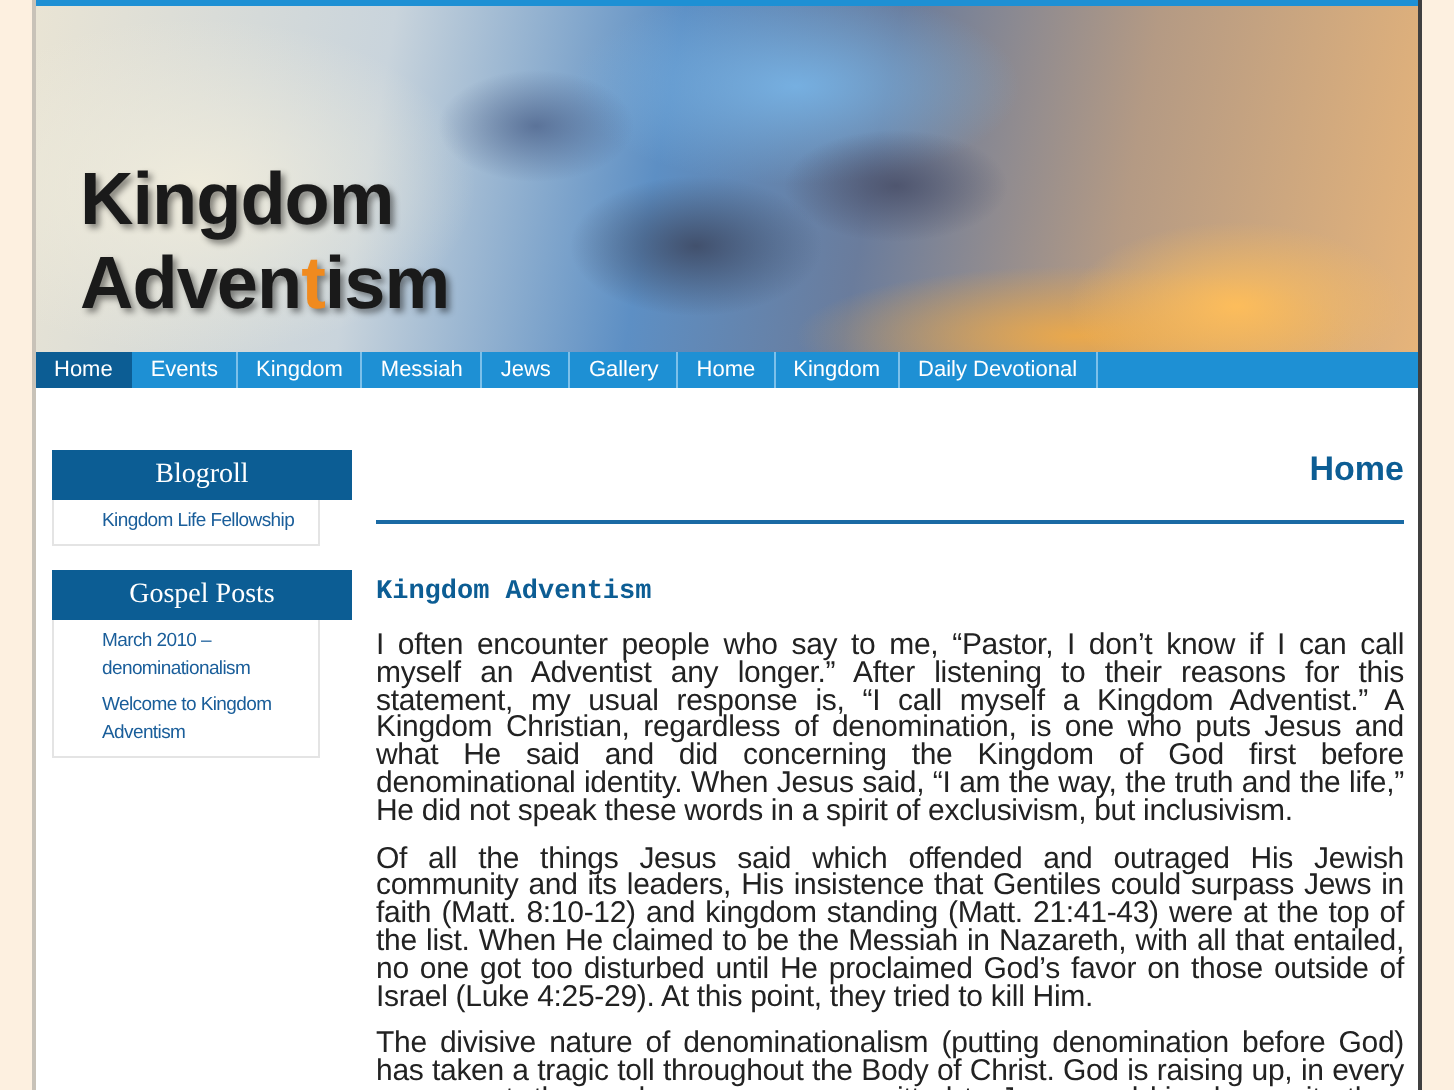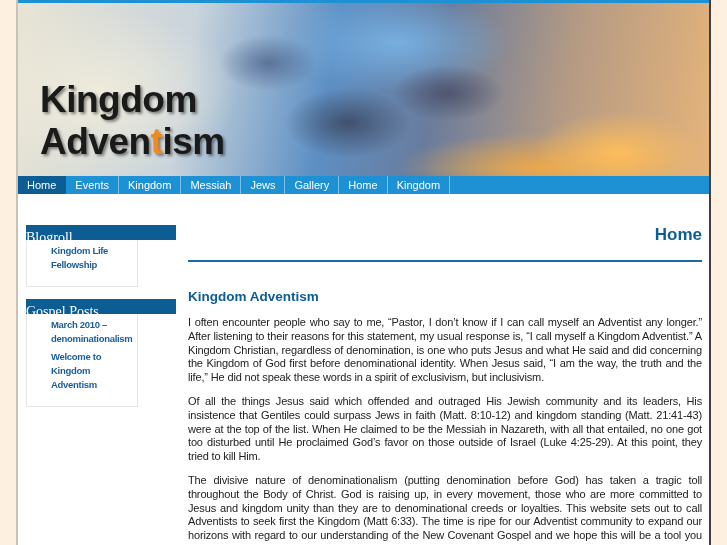--- a/index.html
+++ b/index.html
@@ -73,31 +73,30 @@
     left: 8px;
     top: 225px;
     width: 152px;
   }
   .widget { margin-bottom: 12px; }
   .widget-title {
     background: #0c5d94;
     color: #ffffff;
     font-family: "Liberation Serif", serif;
     font-size: 14px;
-    text-align: left;
-    height: 15px;
+    text-align: center;
+    height: 25px;
     line-height: 25px;
     width: 150px;
   }
   .widget-body {
     border: 1px solid #e4e4e4;
     border-top: none;
-    width: 112px;
-    padding: 4px 0 14px 24px;
-    font-weight: bold;
+    width: 134px;
+    padding: 4px 0 4px 24px;
   }
   .widget-link {
     display: block;
     font-size: 9.5px;
     color: #1a5e9a;
     line-height: 14px;
     letter-spacing: -0.3px;
     text-decoration: none;
     cursor: pointer;
   }
@@ -137,23 +136,24 @@
     height: 2px;
     background: #1a6aa4;
     margin-top: 13px;
   }
   .post-title {
     color: #0c5d94;
     font-size: 13.5px;
     font-weight: bold;
     margin-top: 27px;
     margin-bottom: 12px;
+    font-family: Liberation Mono, monospace;
   }
   .post-body p {
-    font-size: 11px;
+    font-size: 15px;
     line-height: 13.8px;
     color: #222;
     text-align: justify;
     margin-bottom: 10px;
     letter-spacing: -0.15px;
   }
   .post-body a { color: #1a5e9a; text-decoration: none; }
 </style>
 </head>
 <body>
@@ -169,20 +169,21 @@
 
   <div class="nav">
     <div class="nav-item active">Home</div>
     <div class="nav-item">Events</div>
     <div class="nav-item">Kingdom</div>
     <div class="nav-item">Messiah</div>
     <div class="nav-item">Jews</div>
     <div class="nav-item">Gallery</div>
     <div class="nav-item">Home</div>
     <div class="nav-item">Kingdom</div>
+    <div class="nav-item">Daily Devotional</div>
   </div>
 
   <div class="sidebar">
     <div class="widget">
       <div class="widget-title">Blogroll</div>
       <div class="widget-body">
         <a class="widget-link">Kingdom Life Fellowship</a>
       </div>
     </div>
 

